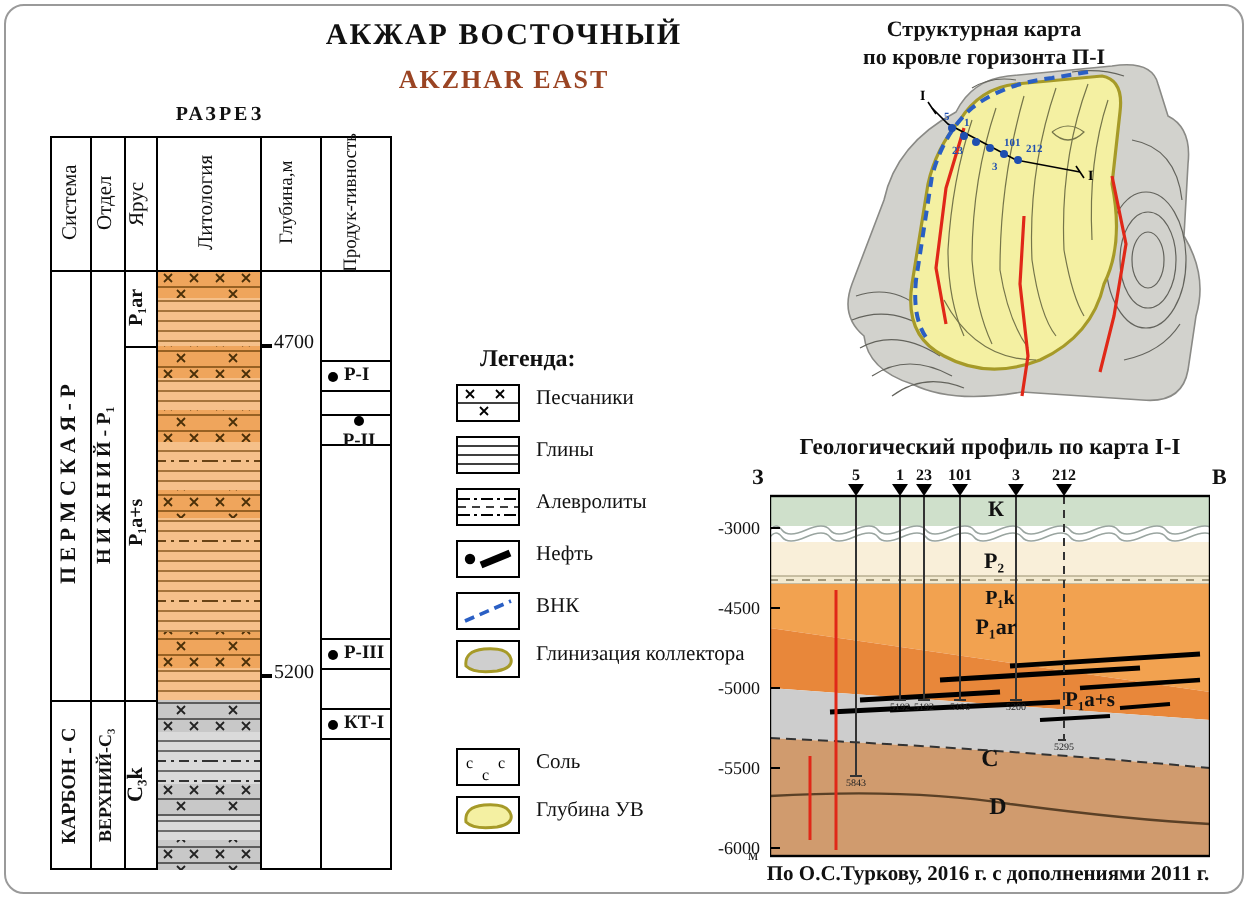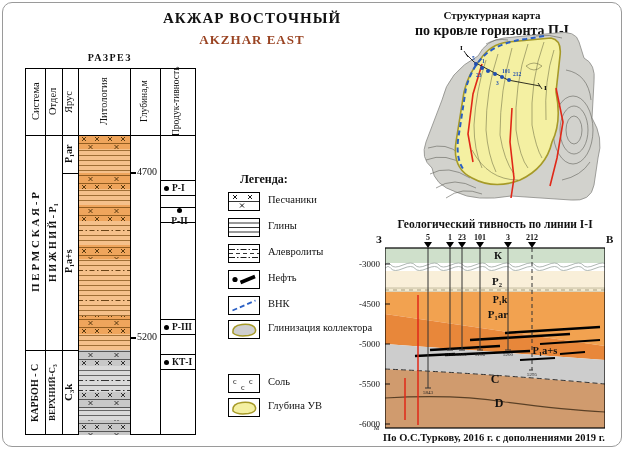--- a/index.html
+++ b/index.html
@@ -193,21 +193,21 @@
     <span class="leg-label">Соль</span>
   </div>
   <div class="leg-item" style="top:398px;">
     <svg class="leg-swatch" viewBox="0 0 30 17">
       <path d="M4 12 Q3 4.5 13 3.5 Q25 2.5 26.5 8.5 Q27.5 13 19.5 14.5 Q8 16 4 12 Z" fill="#f4f0a2" stroke="#a69a28" stroke-width="1.5"></path>
     </svg>
     <span class="leg-label">Глубина УВ</span>
   </div>
 
   <div class="abs ctr b" style="left:392px;top:9px;width:200px;font-size:11px;">Структурная карта</div>
-  <div class="abs ctr b" style="left:392px;top:23px;width:200px;font-size:14px;">по кровле горизонта П-I</div>
+  <div class="abs ctr b" style="left:392px;top:23px;width:200px;font-size:11px;">по кровле горизонта П-I</div>
 
   <svg class="abs" style="left:416px;top:30px;" width="200" height="182" viewBox="0 0 200 182">
     <path d="M62 26 Q70 10 88 8 L140 3 Q160 0 163 12 L168 28 Q180 34 178 52 L176 88 Q188 108 182 128
              L178 155 Q175 172 155 170 L95 166 Q60 172 40 162 Q18 155 16 138 Q4 128 10 112 L26 70 Q32 42 62 26 Z" fill="#d2d2cd" stroke="#8a8a86" stroke-width="0.8"></path>
     <g stroke="#63635c" stroke-width="0.6" fill="none">
       <ellipse cx="158" cy="100" rx="8" ry="14"></ellipse>
       <ellipse cx="158" cy="100" rx="14" ry="24"></ellipse>
       <ellipse cx="157" cy="100" rx="20" ry="34"></ellipse>
       <path d="M150 40 Q172 44 175 70"></path>
       <path d="M146 150 Q165 146 174 132"></path>
@@ -249,21 +249,21 @@
       <text x="80" y="55">3</text>
       <text x="86" y="43">101</text>
       <text x="97" y="46">212</text>
     </g>
     <g fill="#000" font-size="7" font-weight="bold" style="font-family:'Liberation Serif',serif;">
       <text x="44" y="20">I</text>
       <text x="128" y="60">I</text>
     </g>
   </svg>
 
-  <div class="abs ctr b" style="left:380px;top:218px;width:230px;font-size:11.5px;">Геологический тивность по линии I-I</div>
+  <div class="abs ctr b" style="left:380px;top:218px;width:230px;font-size:11.5px;">Геологический профиль по карта I-I</div>
   <div class="abs b" style="left:376px;top:233px;font-size:11px;">З</div>
   <div class="abs b" style="left:606px;top:233px;font-size:11px;">В</div>
 
   <svg class="abs" style="left:385px;top:234px;" width="220" height="196" viewBox="0 -14 220 196">
     <defs>
       <path id="wave" d="M0 17 Q3 13 6 17 T18 17 T30 17 T42 17 T54 17 T66 17 T78 17 T90 17 T102 17 T114 17 T126 17 T138 17 T150 17 T162 17 T174 17 T186 17 T198 17 T210 17 T222 17" fill="none" stroke="#9aa5a0" stroke-width="0.8"></path>
     </defs>
     <rect x="0" y="0" width="220" height="15" fill="#cfe0cb"></rect>
     <rect x="0" y="15" width="220" height="8" fill="#ffffff"></rect>
     <use href="#wave"></use>
@@ -335,14 +335,14 @@
   <div class="welltd" style="left:520px;top:372px;">5295</div>
 
   <div class="playerlab" style="left:483px;top:249px;width:30px;">К</div>
   <div class="playerlab" style="left:482px;top:275px;width:30px;">P₂</div>
   <div class="playerlab" style="left:485px;top:294px;width:30px;font-size:10px;">P₁k</div>
   <div class="playerlab" style="left:480px;top:308px;width:36px;">P₁ar</div>
   <div class="playerlab" style="left:522px;top:345px;width:46px;font-size:10.5px;">P₁a+s</div>
   <div class="playerlab" style="left:480px;top:372px;width:30px;font-size:12px;">C</div>
   <div class="playerlab" style="left:484px;top:396px;width:30px;font-size:12px;">D</div>
 
-  <div class="abs ctr b" style="left:372px;top:432px;width:244px;font-size:10.5px;">По О.С.Туркову, 2016 г. с дополнениями 2019 г.</div>
+  <div class="abs ctr b" style="left:372px;top:432px;width:244px;font-size:10.5px;">По О.С.Туркову, 2016 г. с дополнениями 2011 г.</div>
 </div>
 
 </body></html>

